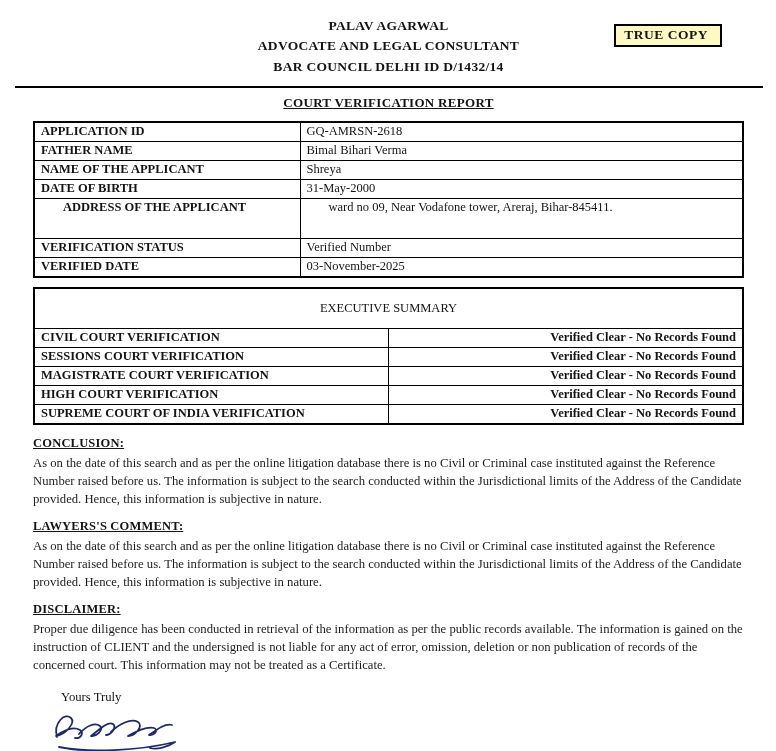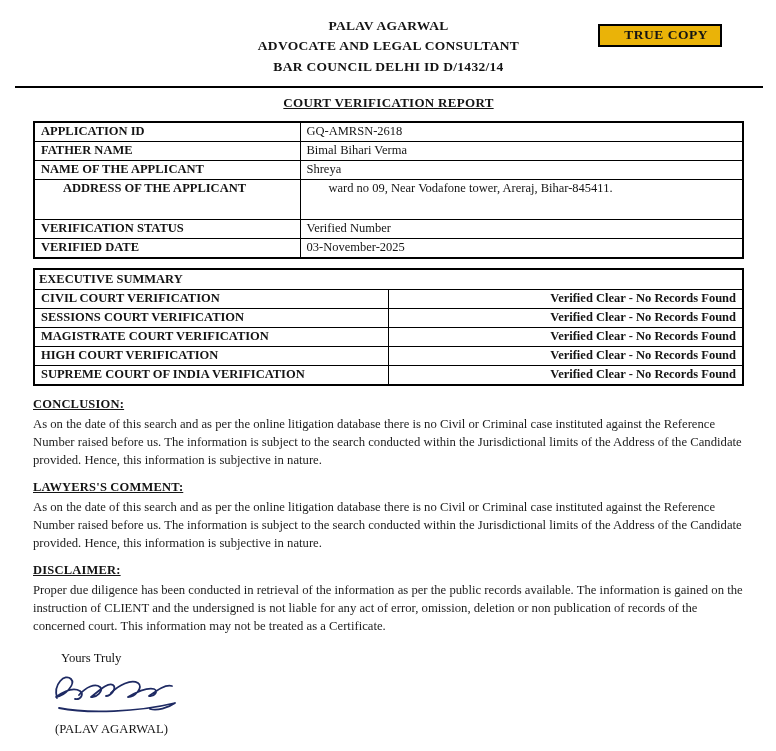--- a/index.html
+++ b/index.html
@@ -24,25 +24,25 @@
     font-weight: bold;
     font-size: 13.5px;
     line-height: 1.5;
     letter-spacing: 0.3px;
   }
   .true-copy {
     position: absolute;
     top: 24px;
     right: 54px;
     border: 2px solid #000;
-    padding: 1px 12px 2px 24px;
+    padding: 1px 12px 2px 8px;
     font-weight: bold;
     font-size: 13.5px;
     letter-spacing: 0.5px;
-    background: #eab308;
+    background: #fef9c3;
   }
   .header-rule {
     border: none;
     border-top: 2px solid #000;
     margin: 9px -19px 7px -18px;
   }
   .report-title {
     text-align: center;
     font-weight: bold;
     text-decoration: underline;
@@ -62,23 +62,24 @@
     font-size: 12.5px;
     padding: 1px 6px 2px 6px;
     vertical-align: middle;
     overflow: hidden;
   }
   td.field-label { font-weight: bold; width: 266px; }
   td.field-value { font-weight: normal; }
   tr.tall-row td { height: 40px; vertical-align: top; padding-top: 1px; padding-left: 28px; }
   table.exec-table { margin-top: 9px; }
   tr.exec-header td {
-    font-weight: bold;
+    text-align: center;
+    font-weight: normal;
     font-size: 12.5px;
-    padding: 2px 4px;
+    padding: 12px 4px;
   }
   td.exec-label { font-weight: bold; width: 264px; }
   td.exec-value { text-align: right; font-weight: bold; }
   
   .section { margin-top: 11px; }
   .section-heading {
     font-size: 12.5px;
     font-weight: bold;
     text-decoration: underline;
     letter-spacing: 0.2px;
@@ -119,20 +120,24 @@
       <td class="field-label">APPLICATION ID</td>
       <td class="field-value">GQ-AMRSN-2618</td>
     </tr>
     <tr>
       <td class="field-label">FATHER NAME</td>
       <td class="field-value">Bimal Bihari Verma</td>
     </tr>
     <tr>
       <td class="field-label">NAME OF THE APPLICANT</td>
       <td class="field-value">Shreya</td>
+    </tr>
+    <tr>
+      <td class="field-label">DATE OF BIRTH</td>
+      <td class="field-value">31-May-2000</td>
     </tr>
     <tr class="tall-row">
       <td class="field-label">ADDRESS OF THE APPLICANT</td>
       <td class="field-value">ward no 09, Near Vodafone tower, Areraj, Bihar-845411.</td>
     </tr>
     <tr>
       <td class="field-label">VERIFICATION STATUS</td>
       <td class="field-value">Verified Number</td>
     </tr>
     <tr>

